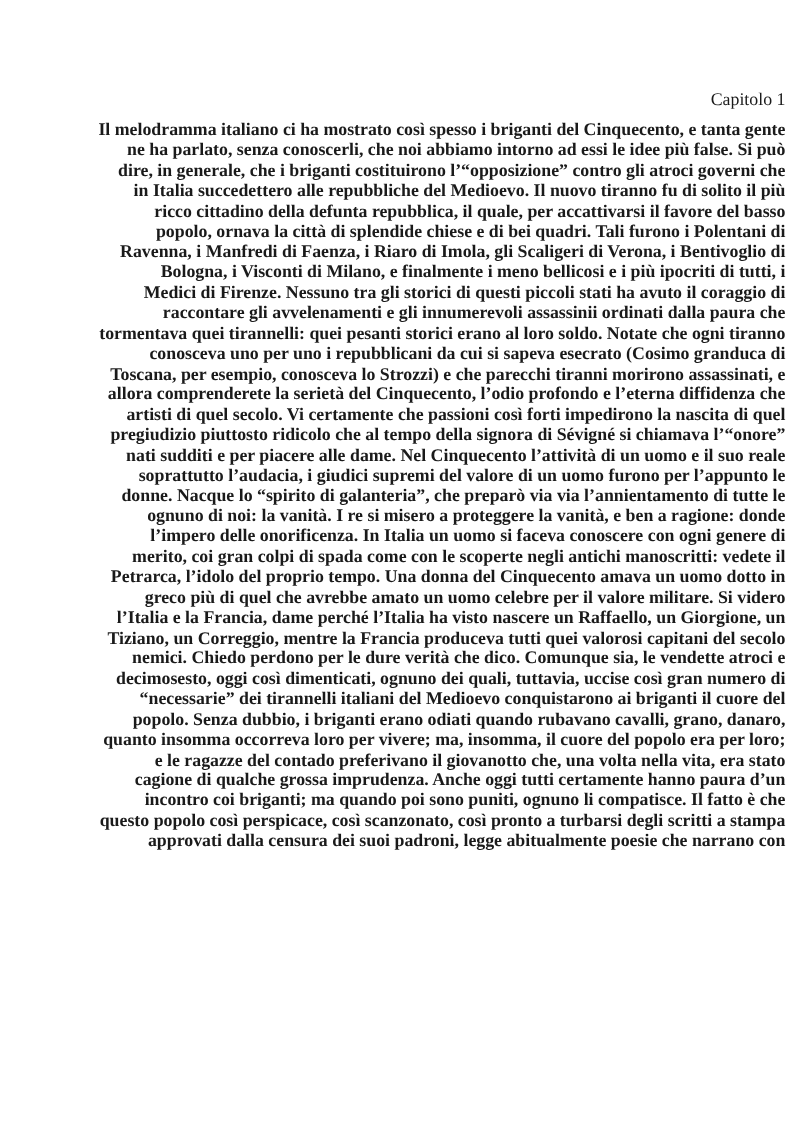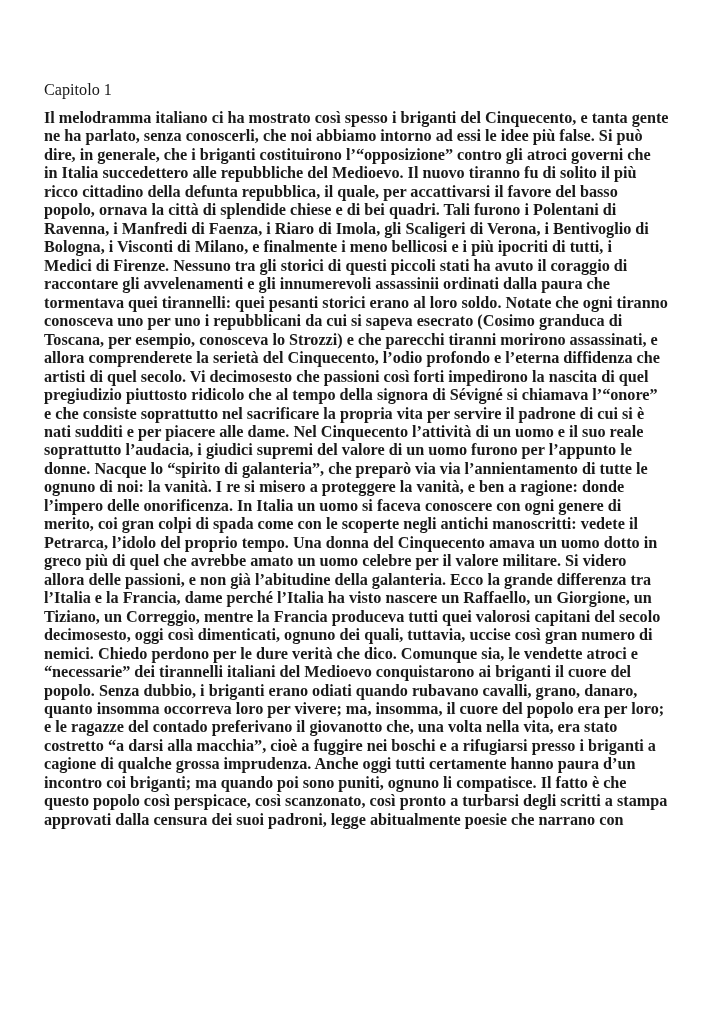--- a/index.html
+++ b/index.html
@@ -13,20 +13,21 @@
     overflow: hidden;
     position: relative;
     font-family: "Liberation Serif", "DejaVu Serif", serif;
     color: #1a1a1a;
   }
   .page {
     position: absolute;
     left: 44px;
     top: 80px;
     width: 670px;
+    text-align: right;
   }
   .chapter-title {
     font-size: 16.2px;
     line-height: 20px;
     margin: 0 0 9px 0;
     font-weight: normal;
     white-space: nowrap;
   }
   .body-text {
     margin: 0;
@@ -52,39 +53,36 @@
       <span class="line">ricco cittadino della defunta repubblica, il quale, per accattivarsi il favore del basso</span>
       <span class="line">popolo, ornava la città di splendide chiese e di bei quadri. Tali furono i Polentani di</span>
       <span class="line">Ravenna, i Manfredi di Faenza, i Riaro di Imola, gli Scaligeri di Verona, i Bentivoglio di</span>
       <span class="line">Bologna, i Visconti di Milano, e finalmente i meno bellicosi e i più ipocriti di tutti, i</span>
       <span class="line">Medici di Firenze. Nessuno tra gli storici di questi piccoli stati ha avuto il coraggio di</span>
       <span class="line">raccontare gli avvelenamenti e gli innumerevoli assassinii ordinati dalla paura che</span>
       <span class="line">tormentava quei tirannelli: quei pesanti storici erano al loro soldo. Notate che ogni tiranno</span>
       <span class="line">conosceva uno per uno i repubblicani da cui si sapeva esecrato (Cosimo granduca di</span>
       <span class="line">Toscana, per esempio, conosceva lo Strozzi) e che parecchi tiranni morirono assassinati, e</span>
       <span class="line">allora comprenderete la serietà del Cinquecento, l’odio profondo e l’eterna diffidenza che</span>
-      <span class="line">artisti di quel secolo. Vi decimosesto che passioni così forti impedirono la nascita di quel</span>
+      <span class="line">artisti di quel secolo. Vi certamente che passioni così forti impedirono la nascita di quel</span>
       <span class="line">pregiudizio piuttosto ridicolo che al tempo della signora di Sévigné si chiamava l’“onore”</span>
-      <span class="line">e che consiste soprattutto nel sacrificare la propria vita per servire il padrone di cui si è</span>
       <span class="line">nati sudditi e per piacere alle dame. Nel Cinquecento l’attività di un uomo e il suo reale</span>
       <span class="line">soprattutto l’audacia, i giudici supremi del valore di un uomo furono per l’appunto le</span>
       <span class="line">donne. Nacque lo “spirito di galanteria”, che preparò via via l’annientamento di tutte le</span>
       <span class="line">ognuno di noi: la vanità. I re si misero a proteggere la vanità, e ben a ragione: donde</span>
       <span class="line">l’impero delle onorificenza. In Italia un uomo si faceva conoscere con ogni genere di</span>
       <span class="line">merito, coi gran colpi di spada come con le scoperte negli antichi manoscritti: vedete il</span>
       <span class="line">Petrarca, l’idolo del proprio tempo. Una donna del Cinquecento amava un uomo dotto in</span>
       <span class="line">greco più di quel che avrebbe amato un uomo celebre per il valore militare. Si videro</span>
-      <span class="line">allora delle passioni, e non già l’abitudine della galanteria. Ecco la grande differenza tra</span>
       <span class="line">l’Italia e la Francia, dame perché l’Italia ha visto nascere un Raffaello, un Giorgione, un</span>
       <span class="line">Tiziano, un Correggio, mentre la Francia produceva tutti quei valorosi capitani del secolo</span>
+      <span class="line">nemici. Chiedo perdono per le dure verità che dico. Comunque sia, le vendette atroci e</span>
       <span class="line">decimosesto, oggi così dimenticati, ognuno dei quali, tuttavia, uccise così gran numero di</span>
-      <span class="line">nemici. Chiedo perdono per le dure verità che dico. Comunque sia, le vendette atroci e</span>
       <span class="line">“necessarie” dei tirannelli italiani del Medioevo conquistarono ai briganti il cuore del</span>
       <span class="line">popolo. Senza dubbio, i briganti erano odiati quando rubavano cavalli, grano, danaro,</span>
       <span class="line">quanto insomma occorreva loro per vivere; ma, insomma, il cuore del popolo era per loro;</span>
       <span class="line">e le ragazze del contado preferivano il giovanotto che, una volta nella vita, era stato</span>
-      <span class="line">costretto “a darsi alla macchia”, cioè a fuggire nei boschi e a rifugiarsi presso i briganti a</span>
       <span class="line">cagione di qualche grossa imprudenza. Anche oggi tutti certamente hanno paura d’un</span>
       <span class="line">incontro coi briganti; ma quando poi sono puniti, ognuno li compatisce. Il fatto è che</span>
       <span class="line">questo popolo così perspicace, così scanzonato, così pronto a turbarsi degli scritti a stampa</span>
       <span class="line">approvati dalla censura dei suoi padroni, legge abitualmente poesie che narrano con</span>
     </p>
 </div>
 
 </body></html>

